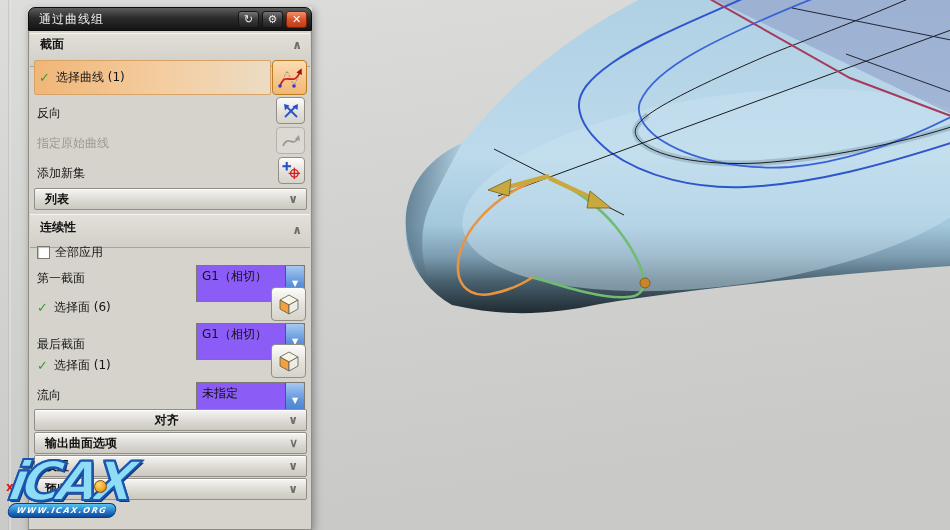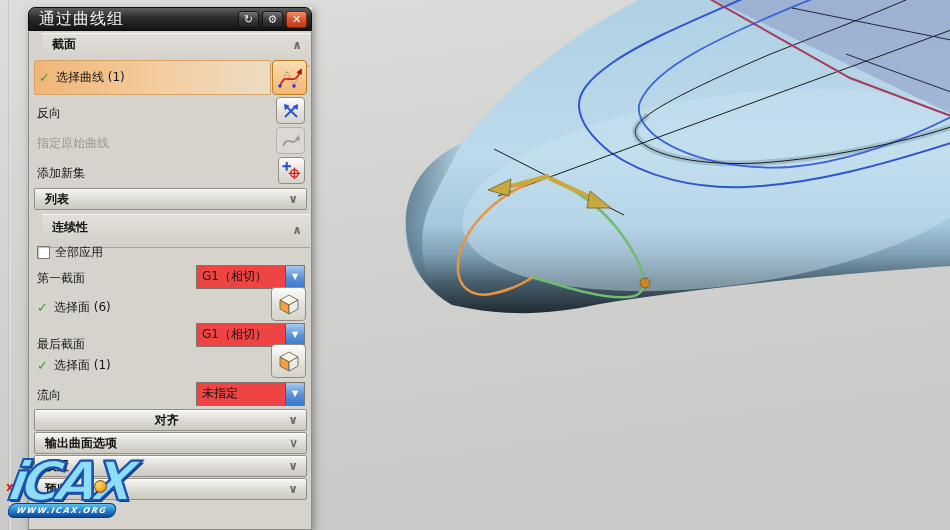--- a/index.html
+++ b/index.html
@@ -9,34 +9,34 @@
   
   .viewport { position:absolute; left:0; top:0; width:950px; height:530px; display:block; }
 
   
   .dialog { position:absolute; left:28px; top:7px; width:284px; height:523px;
             box-shadow: 2px 3px 8px rgba(0,0,0,.35); z-index:5; }
   .titlebar { position:absolute; left:0; top:0; right:0; height:24px;
               background: linear-gradient(#5d5d5d, #2b2b2b 45%, #131313);
               border-radius:7px 7px 0 0; border:1px solid #0c0c0c;
               display:flex; align-items:center; padding:0 4px 0 10px; }
-  .titlebar .title { color:#f2f2f2; font-size:16px; flex:1 1 auto; letter-spacing:1px; }
+  .titlebar .title { color:#f2f2f2; font-size:12px; flex:1 1 auto; letter-spacing:1px; }
   .tb-btn { width:21px; height:17px; margin-left:3px; border-radius:3px;
             background: linear-gradient(#757575,#3a3a3a 50%,#222);
             border:1px solid #161616; color:#eaeaea; font-size:11px; line-height:15px;
             text-align:center; cursor:pointer; }
   .tb-btn.close { background: linear-gradient(#f0926a,#d8542c 50%,#bf3c18);
                   border-color:#7d2208; color:#fff; font-weight:bold; }
   .dbody { position:absolute; left:0; top:24px; right:0; bottom:0;
            background:#d6d3cc; border:1px solid #8f8d85; border-top:none; }
 
   .sect-head { position:absolute; left:1px; right:1px; height:34px;
                border-top:1px solid #f4f3f0; border-bottom:1px solid #a7a49c;
                background: linear-gradient(#e2dfd9,#d2cfc8);
-               display:flex; align-items:center; padding:0 8px 11px 10px;margin-left:12px; }
+               display:flex; align-items:center; padding:0 8px 11px 10px; }
   .sect-head .htxt { font-size:12px; font-weight:bold; color:#111; flex:1; }
   .chev { color:#6f6d66; font-size:12px; font-weight:bold; line-height:1; }
 
   .hl-row { position:absolute; left:5px; width:237px; height:35px;
             background: linear-gradient(90deg,#f0b677,#f4cda0 55%,#ecdcc4);
             border:1px solid #d9a365; border-radius:2px;
             display:flex; align-items:center; padding-left:4px; }
   .check { color:#2ea12e; font-weight:bold; font-size:13px; margin-right:6px; }
   .lab { font-size:12px; color:#151515; }
   .lab.dis { color:#9b9892; }
@@ -51,22 +51,22 @@
          background: linear-gradient(#f6f5f3,#d6d3cc 70%,#ccc9c1);
          border:1px solid #908e86; border-radius:2px; box-shadow: inset 0 1px 0 #fff;
          display:flex; align-items:center; padding:0 8px 0 10px; cursor:pointer; }
   .bar .btxt { font-size:12px; font-weight:bold; color:#111; flex:1; }
 
   .row-label { position:absolute; left:8px; font-size:12px; color:#151515; }
   .chk-row { position:absolute; left:8px; display:flex; align-items:center; }
   .checkbox { width:13px; height:13px; background:#fff; border:1px solid #7b7970;
               box-shadow: inset 1px 1px 1px #bbb; margin-right:5px; cursor:pointer; }
 
-  .dropdown { position:absolute; left:167px; width:109px; height:24px;
-              background:#ef4444; border:1px solid #7b7970; display:flex; cursor:pointer;justify-content:space-between; }
+  .dropdown { position:absolute; left:167px; width:109px; height:37px;
+              background:#8b5cf6; border:1px solid #7b7970; display:flex; cursor:pointer;justify-content:space-between; }
   .dd-value { flex:1; font-size:12px; color:#111; padding:2px 0 0 5px; white-space:nowrap; overflow:hidden; }
   .dd-btn { width:19px; background: linear-gradient(#a6c9f2,#5e93da 50%,#3a77cf);
             border-left:1px solid #2a5cab; border-radius:0 1px 1px 0;
             display:flex; align-items:center; justify-content:center; }
   .dd-arrow { color:#fff; font-size:8px; line-height:1; }
 
   .sel-row { position:absolute; left:8px; display:flex; align-items:center; }
 
   
   .wm { position:absolute; left:2px; top:450px; width:210px; height:78px; z-index:9; pointer-events:none; }

